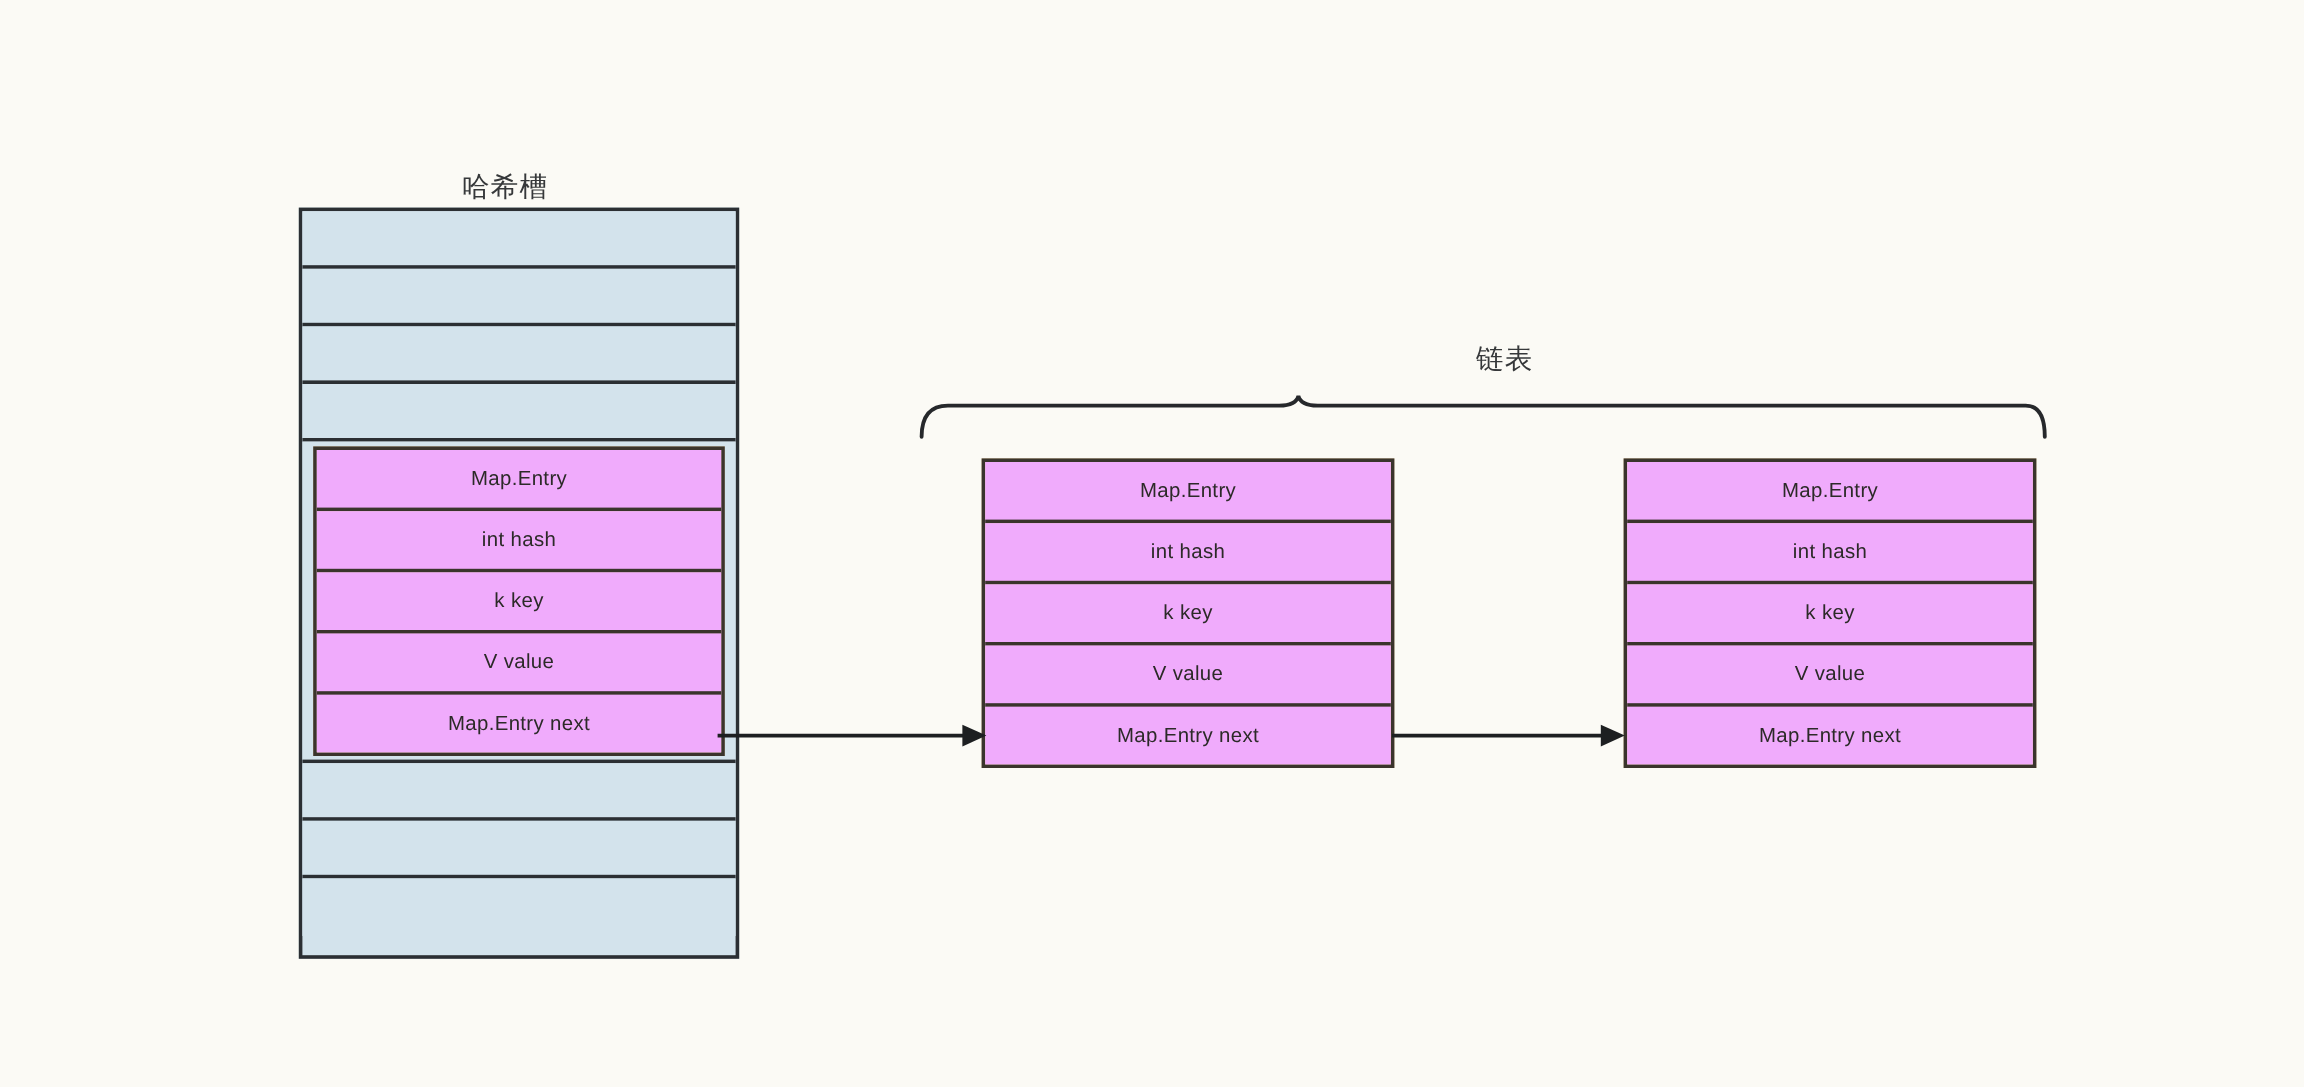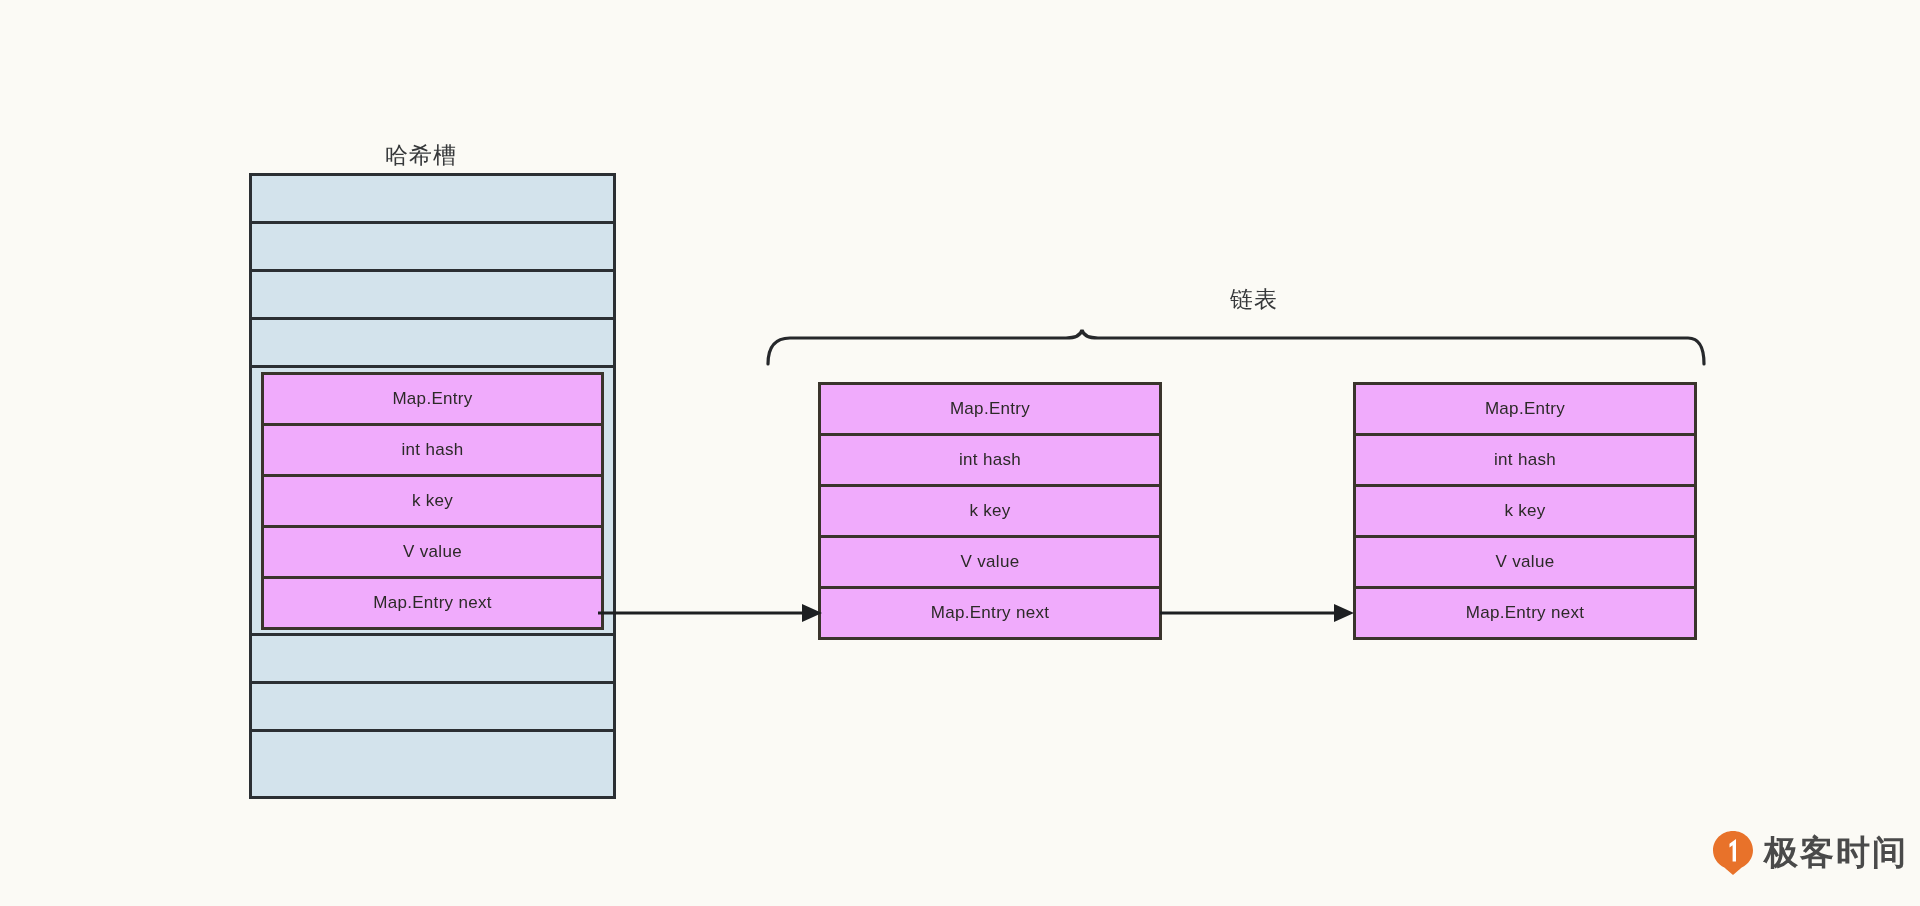--- a/index.html
+++ b/index.html
@@ -176,22 +176,14 @@
   <svg class="arrow-svg" style="left:598px; top:600px;" width="228" height="26">
     <line x1="0" y1="13" x2="206" y2="13" stroke="#1d1f21" stroke-width="3.2"></line>
     <polygon points="204,4 224,13 204,22" fill="#1d1f21"></polygon>
   </svg>
 
   <svg class="arrow-svg" style="left:1160px; top:600px;" width="200" height="26">
     <line x1="0" y1="13" x2="176" y2="13" stroke="#1d1f21" stroke-width="3.2"></line>
     <polygon points="174,4 194,13 174,22" fill="#1d1f21"></polygon>
   </svg>
 
-  <div id="brand-logo">
-    <svg id="brand-logo-mark" width="42" height="46" viewBox="0 0 42 46">
-      <path d="M21 1 C 9.9 1 1 9.6 1 20.2 C 1 27.8 5.6 34.3 12.3 37.5 L 21 45 L 29.7 37.5 C 36.4 34.3 41 27.8 41 20.2 C 41 9.6 32.1 1 21 1 Z" fill="#e8722a"></path>
-      <path d="M24 9 L 17.5 13.8 L 17.5 17.4 L 20.6 15.3 L 20.6 31.5 L 24 31.5 Z" fill="#ffffff"></path>
-      <path d="M21 33.5 L 14.5 39.8 L 27.5 39.8 Z" fill="#e8722a"></path>
-    </svg>
-    <div id="brand-logo-text">极客时间</div>
-  </div>
 
 </div>
 
 </body></html>

